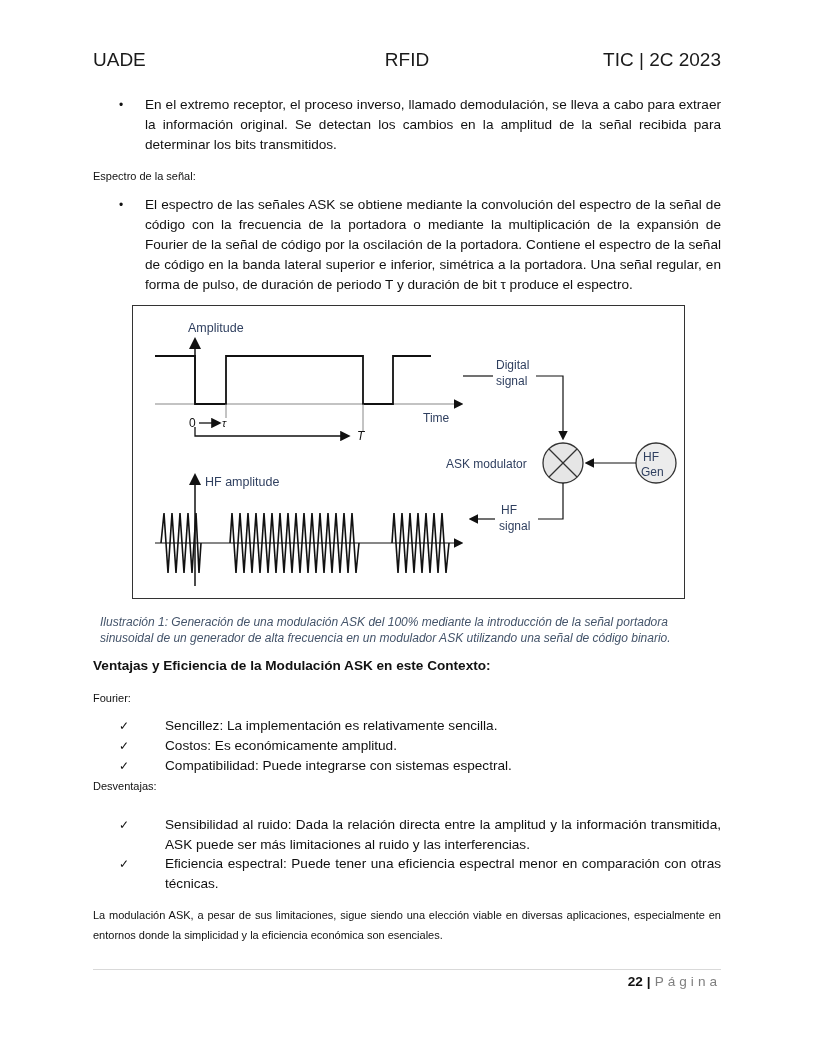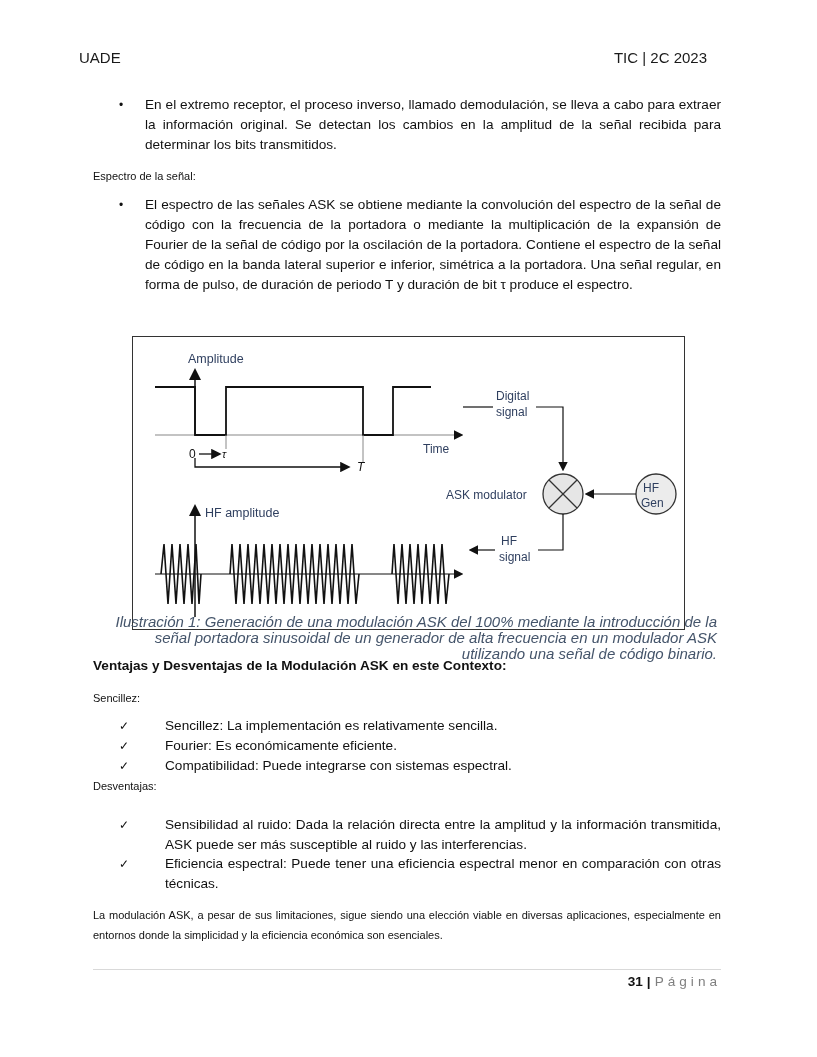--- a/index.html
+++ b/index.html
@@ -1,47 +1,48 @@
 <!DOCTYPE html>
 <html><head>
 <meta charset="utf-8">
 <style>
   html, body { margin:0; padding:0; background:#ffffff; }
   body { width:817px; height:1057px; position:relative; overflow:hidden;
          font-family:"Liberation Sans", sans-serif; color:#111; }
-  .hdr { position:absolute; top:49px; left:79px; width:628px; height:18px;
-         font-size:15px; color:#1a1a1a; }
+  .hdr { position:absolute; top:49px; left:93px; width:628px; height:18px;
+         font-size:19px; color:#1a1a1a; }
   .hdr .l { position:absolute; left:0; }
   .hdr .c { position:absolute; left:0; right:0; text-align:center; }
   .hdr .r { position:absolute; right:0;text-align:right; }
   .body-text { position:absolute; left:93px; width:628px; font-size:11px;
                line-height:20px; color:#111; }
   .bullet { position:absolute; left:93px; width:628px; font-size:13.6px; line-height:20px; }
   .bullet .dot { position:absolute; left:26px; top:0; font-size:12px; }
   .bullet .txt { margin-left:52px; text-align:justify; }
   .figure { position:absolute; left:132px; top:305px; width:551px; height:292px;
-            border:1.5px solid #333; background:#fff;margin-top:31px; }
-  .caption { position:absolute; left:100px; top:614px; width:617px; text-align:right;
-             font-style:italic; font-size:15px; line-height:16px; color:#44546a; }
+            border:1.5px solid #333; background:#fff; }
+  .caption { position:absolute; left:100px; top:614px; width:617px; text-align:left;
+             font-style:italic; font-size:12px; line-height:16px; color:#44546a; }
   .heading { position:absolute; left:93px; top:658px; font-weight:bold; font-size:13.6px; }
   .check { position:absolute; left:93px; width:628px; font-size:13.6px; line-height:20px; }
   .check .ck { position:absolute; left:26px; top:0; font-size:12px; }
   .check .txt { margin-left:72px; text-align:justify; }
   .footer-line { position:absolute; left:93px; top:969px; width:628px; height:1px; background:#d9d9d9; }
   .footer { position:absolute; right:96px; top:974px; font-size:13.6px; }
   .footer .num { font-weight:bold; color:#111; }
   .footer .sep { color:#111; margin:0 4px; font-weight:bold; }
   .footer .pg { color:#7f7f7f; letter-spacing:4px;text-align:center; }
   svg text { font-family:"Liberation Sans", sans-serif; }
 </style>
 </head>
 <body>
 
 <div class="hdr">
   <span class="l">UADE</span>
+  <span class="c">RFID</span>
   <span class="r">TIC | 2C 2023</span>
 </div>
 
 <div class="bullet" style="top:95px;">
   <span class="dot">•</span>
   <div class="txt">En el extremo receptor, el proceso inverso, llamado demodulación, se lleva a cabo para extraer la información original. Se detectan los cambios en la amplitud de la señal recibida para determinar los bits transmitidos.</div>
 </div>
 
 <div class="body-text" style="top:166px;">Espectro de la señal:</div>
 
@@ -104,46 +105,46 @@
     <polyline points="28,237 31,207 35,267 39,207 43,267 47,207 51,267 55,207 59,267 63,207 66,267 68,237" fill="none" stroke="#111" stroke-width="1.6"></polyline>
 
     <polyline points="97,237 99,207 103,267 107,207 111,267 115,207 119,267 123,207 127,267 131,207 135,267 139,207 143,267 147,207 151,267 155,207 159,267 163,207 167,267 171,207 175,267 179,207 183,267 187,207 191,267 195,207 199,267 203,207 207,267 211,207 215,267 219,207 223,267 226,237" fill="none" stroke="#111" stroke-width="1.6"></polyline>
 
     <polyline points="259,237 261,207 265,267 269,207 273,267 277,207 281,267 285,207 289,267 293,207 297,267 301,207 305,267 309,207 313,267 316,237" fill="none" stroke="#111" stroke-width="1.6"></polyline>
   </svg>
 </div>
 
 <div class="caption">Ilustración 1: Generación de una modulación ASK del 100% mediante la introducción de la señal portadora sinusoidal de un generador de alta frecuencia en un modulador ASK utilizando una señal de código binario.</div>
 
-<div class="heading">Ventajas y Desventajas de la Modulación ASK en este Contexto:</div>
+<div class="heading">Ventajas y Eficiencia de la Modulación ASK en este Contexto:</div>
 
-<div class="body-text" style="top:688px;">Sencillez:</div>
+<div class="body-text" style="top:688px;">Fourier:</div>
 
 <div class="check" style="top:716px;">
   <span class="ck">✓</span>
   <div class="txt">Sencillez: La implementación es relativamente sencilla.</div>
 </div>
 <div class="check" style="top:736px;">
   <span class="ck">✓</span>
-  <div class="txt">Fourier: Es económicamente eficiente.</div>
+  <div class="txt">Costos: Es económicamente amplitud.</div>
 </div>
 <div class="check" style="top:756px;">
   <span class="ck">✓</span>
   <div class="txt">Compatibilidad: Puede integrarse con sistemas espectral.</div>
 </div>
 
 <div class="body-text" style="top:776px;">Desventajas:</div>
 
 <div class="check" style="top:815px;">
   <span class="ck">✓</span>
-  <div class="txt">Sensibilidad al ruido: Dada la relación directa entre la amplitud y la información transmitida, ASK puede ser más susceptible al ruido y las interferencias.</div>
+  <div class="txt">Sensibilidad al ruido: Dada la relación directa entre la amplitud y la información transmitida, ASK puede ser más limitaciones al ruido y las interferencias.</div>
 </div>
 <div class="check" style="top:854px;">
   <span class="ck">✓</span>
   <div class="txt">Eficiencia espectral: Puede tener una eficiencia espectral menor en comparación con otras técnicas.</div>
 </div>
 
 <div class="body-text" style="top:905px; text-align:justify;">La modulación ASK, a pesar de sus limitaciones, sigue siendo una elección viable en diversas aplicaciones, especialmente en entornos donde la simplicidad y la eficiencia económica son esenciales.</div>
 
 <div class="footer-line"></div>
 <div class="footer">
-  <span class="num">31</span><span class="sep">|</span><span class="pg">Página</span>
+  <span class="num">22</span><span class="sep">|</span><span class="pg">Página</span>
 </div>
 
 </body></html>

